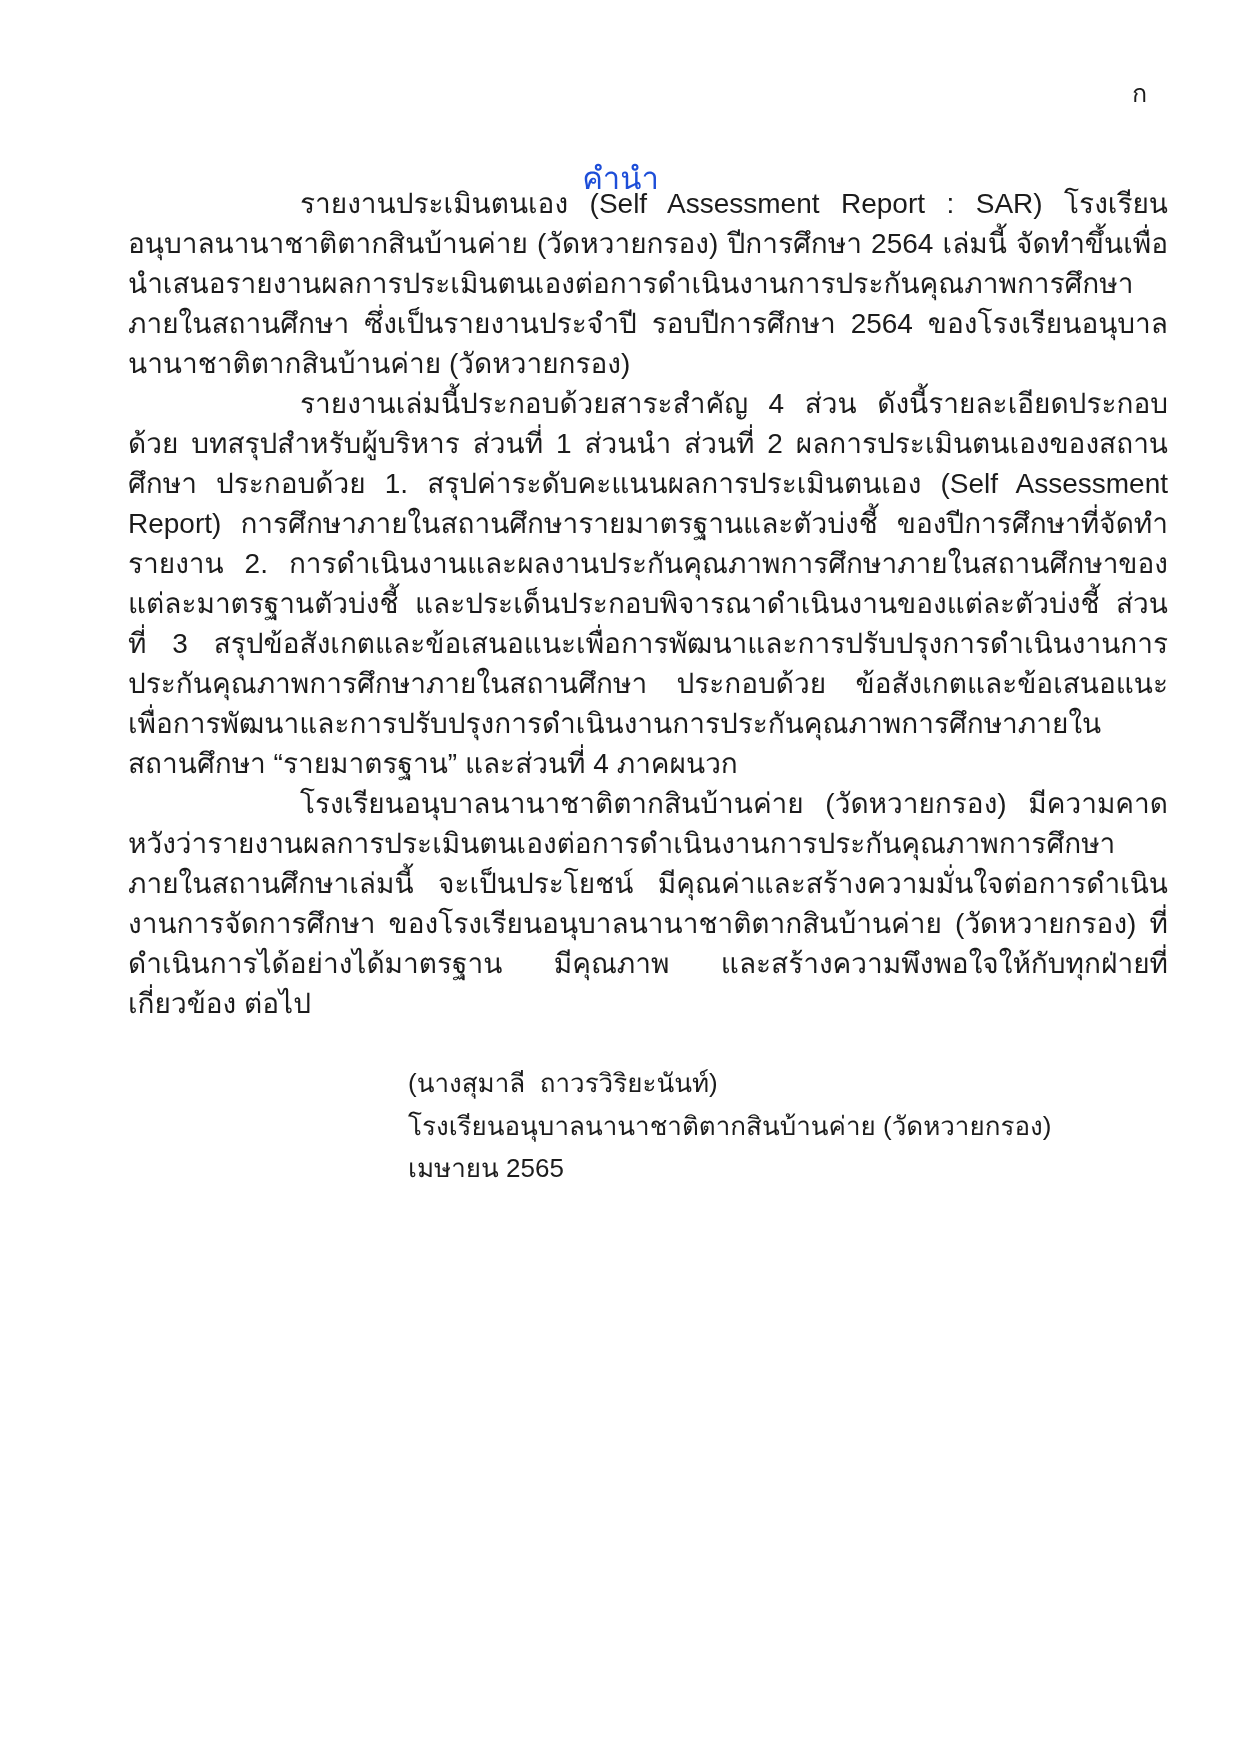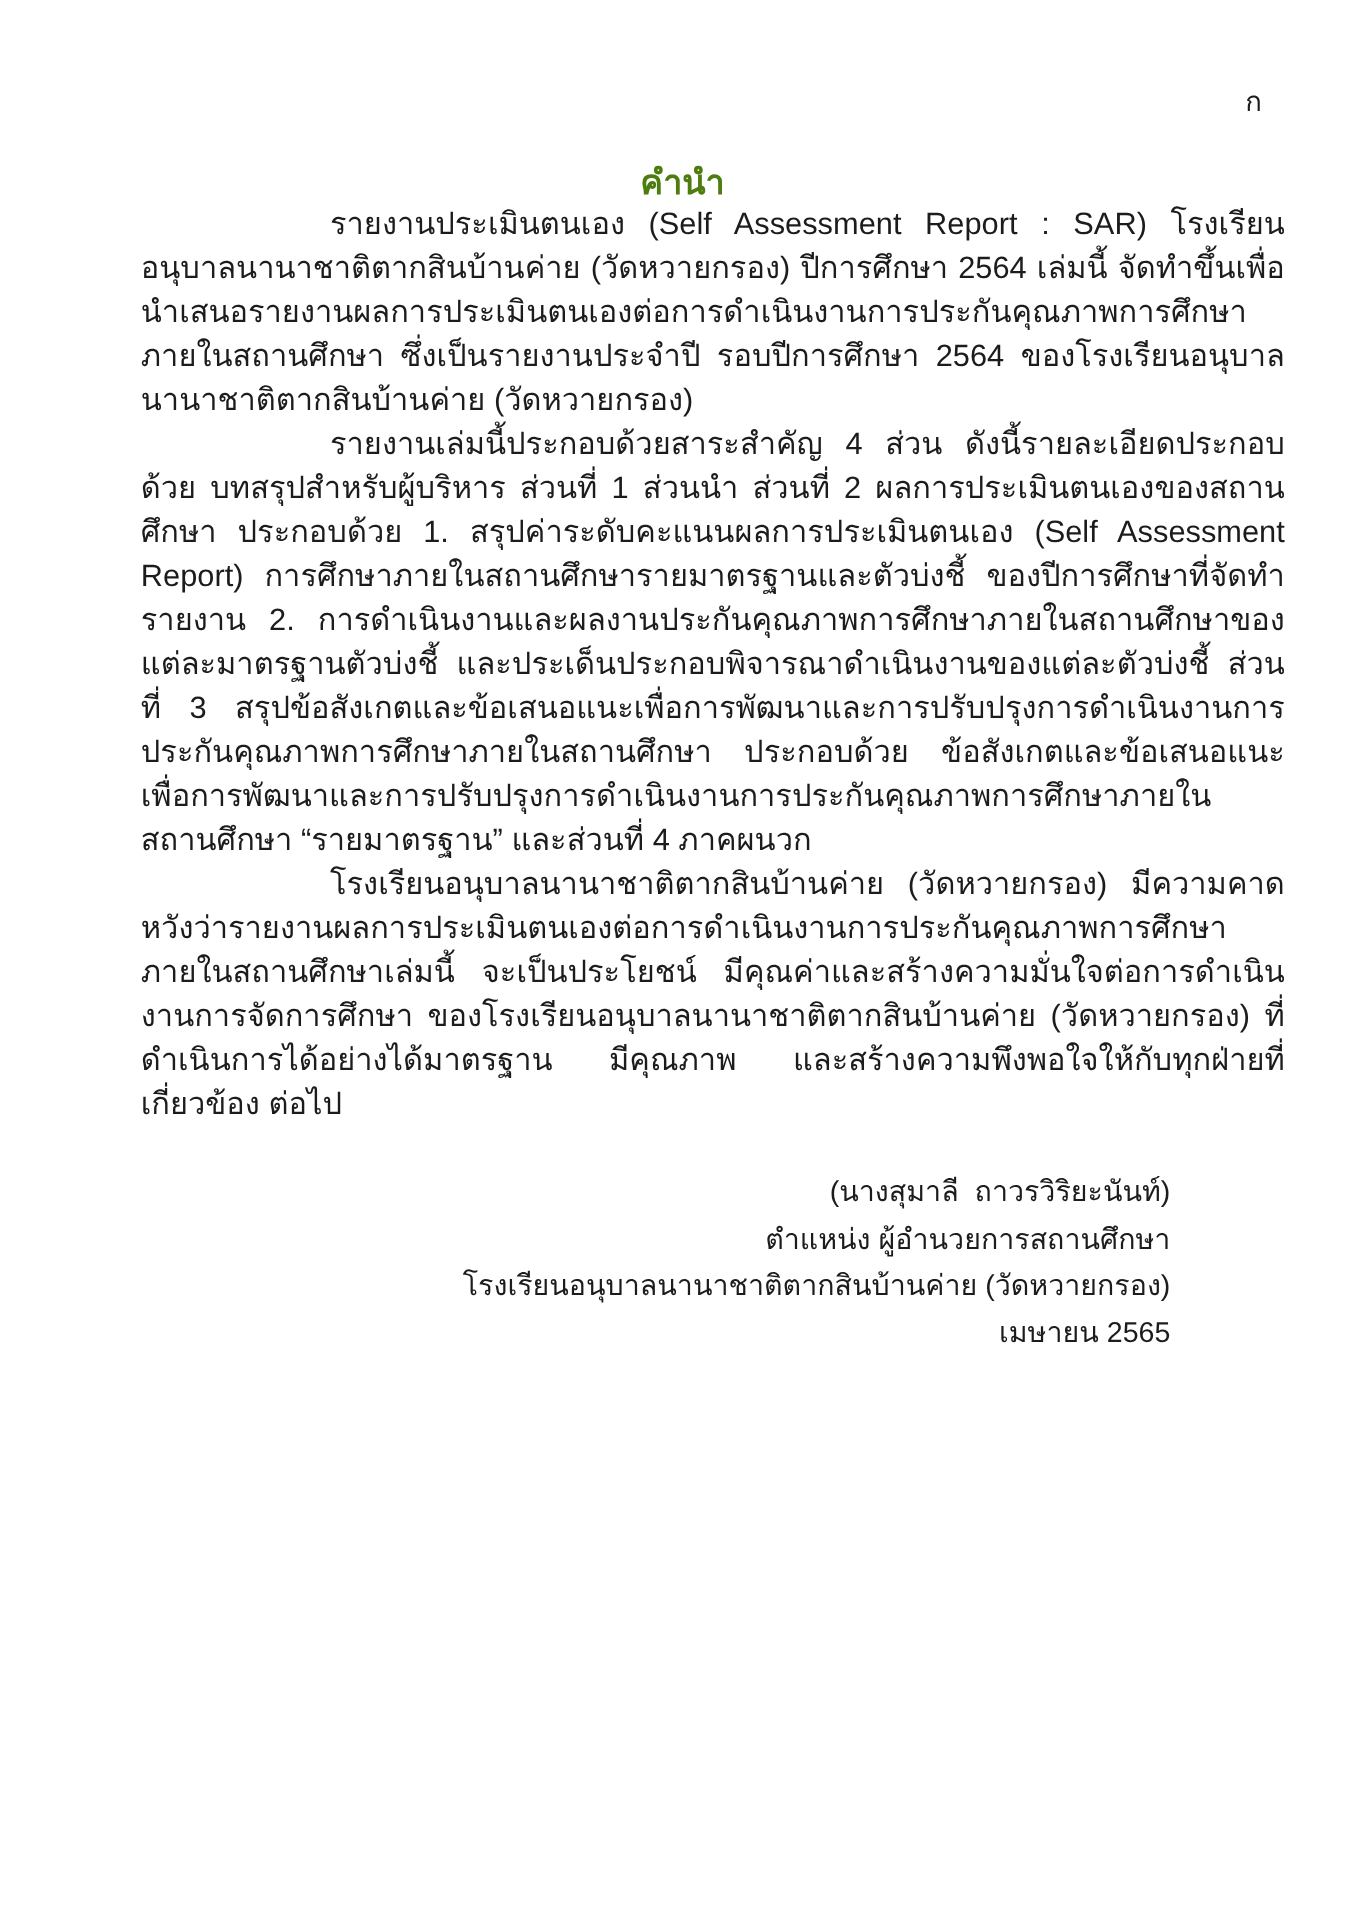--- a/index.html
+++ b/index.html
@@ -19,28 +19,28 @@
   .page-number {
     position: absolute;
     top: 78px;
     left: 1132px;
     font-size: 25px;
     line-height: 30px;
     color: #1c1c1c;
   }
   .doc-title {
     position: absolute;
-    top: 144px;
+    top: 157px;
     left: 0;
     width: 100%;
     text-align: center;
     font-size: 31px;
-    font-weight: bold;
+    font-weight: normal;
     line-height: 44px;
-    color: #4d7c0f;
+    color: #1d4ed8;
   }
   .content {
     position: absolute;
     top: 184px;
     left: 128px;
     width: 1040px;
     font-size: 28px;
     line-height: 40px;
     text-align: justify;
     text-justify: inter-word;
@@ -49,21 +49,21 @@
   .content p {
     margin: 0;
     padding: 0;
     text-indent: 172px;
   }
   .signature-block {
     position: absolute;
     top: 1062px;
     left: 408px;
     width: 656px;
-    text-align: right;
+    text-align: left;
     font-size: 26px;
     line-height: 42.5px;
     color: #1c1c1c;
   }
   .signature-block div {
     white-space: pre-wrap;
   }
 </style>
 </head>
 <body>
@@ -75,18 +75,17 @@
   <div class="doc-title">คำนำ</div>
 
   <div class="content">
     <p>รายงานประเมินตนเอง (Self Assessment Report : SAR) โรงเรียนอนุบาลนานาชาติตากสินบ้านค่าย (วัดหวายกรอง) ปีการศึกษา 2564 เล่มนี้ จัดทำขึ้นเพื่อนำเสนอรายงานผลการประเมินตนเองต่อการดำเนินงานการประกันคุณภาพการศึกษาภายในสถานศึกษา ซึ่งเป็นรายงานประจำปี รอบปีการศึกษา 2564 ของโรงเรียนอนุบาลนานาชาติตากสินบ้านค่าย (วัดหวายกรอง)</p>
     <p>รายงานเล่มนี้ประกอบด้วยสาระสำคัญ 4 ส่วน ดังนี้รายละเอียดประกอบด้วย บทสรุปสำหรับผู้บริหาร ส่วนที่ 1 ส่วนนำ ส่วนที่ 2 ผลการประเมินตนเองของสถานศึกษา ประกอบด้วย 1. สรุปค่าระดับคะแนนผลการประเมินตนเอง (Self Assessment Report) การศึกษาภายในสถานศึกษารายมาตรฐานและตัวบ่งชี้ ของปีการศึกษาที่จัดทำรายงาน 2. การดำเนินงานและผลงานประกันคุณภาพการศึกษาภายในสถานศึกษาของแต่ละมาตรฐานตัวบ่งชี้ และประเด็นประกอบพิจารณาดำเนินงานของแต่ละตัวบ่งชี้ ส่วนที่ 3 สรุปข้อสังเกตและข้อเสนอแนะเพื่อการพัฒนาและการปรับปรุงการดำเนินงานการประกันคุณภาพการศึกษาภายในสถานศึกษา ประกอบด้วย ข้อสังเกตและข้อเสนอแนะเพื่อการพัฒนาและการปรับปรุงการดำเนินงานการประกันคุณภาพการศึกษาภายในสถานศึกษา “รายมาตรฐาน” และส่วนที่ 4 ภาคผนวก</p>
     <p>โรงเรียนอนุบาลนานาชาติตากสินบ้านค่าย (วัดหวายกรอง) มีความคาดหวังว่ารายงานผลการประเมินตนเองต่อการดำเนินงานการประกันคุณภาพการศึกษาภายในสถานศึกษาเล่มนี้ จะเป็นประโยชน์ มีคุณค่าและสร้างความมั่นใจต่อการดำเนินงานการจัดการศึกษา ของโรงเรียนอนุบาลนานาชาติตากสินบ้านค่าย (วัดหวายกรอง) ที่ดำเนินการได้อย่างได้มาตรฐาน มีคุณภาพ และสร้างความพึงพอใจให้กับทุกฝ่ายที่เกี่ยวข้อง ต่อไป</p>
   </div>
 
   <div class="signature-block">
     <div>(นางสุมาลี  ถาวรวิริยะนันท์)</div>
-    <div>ตำแหน่ง ผู้อำนวยการสถานศึกษา</div>
     <div>โรงเรียนอนุบาลนานาชาติตากสินบ้านค่าย (วัดหวายกรอง)</div>
     <div>เมษายน 2565</div>
   </div>
 
 </div>
 
 </body></html>

